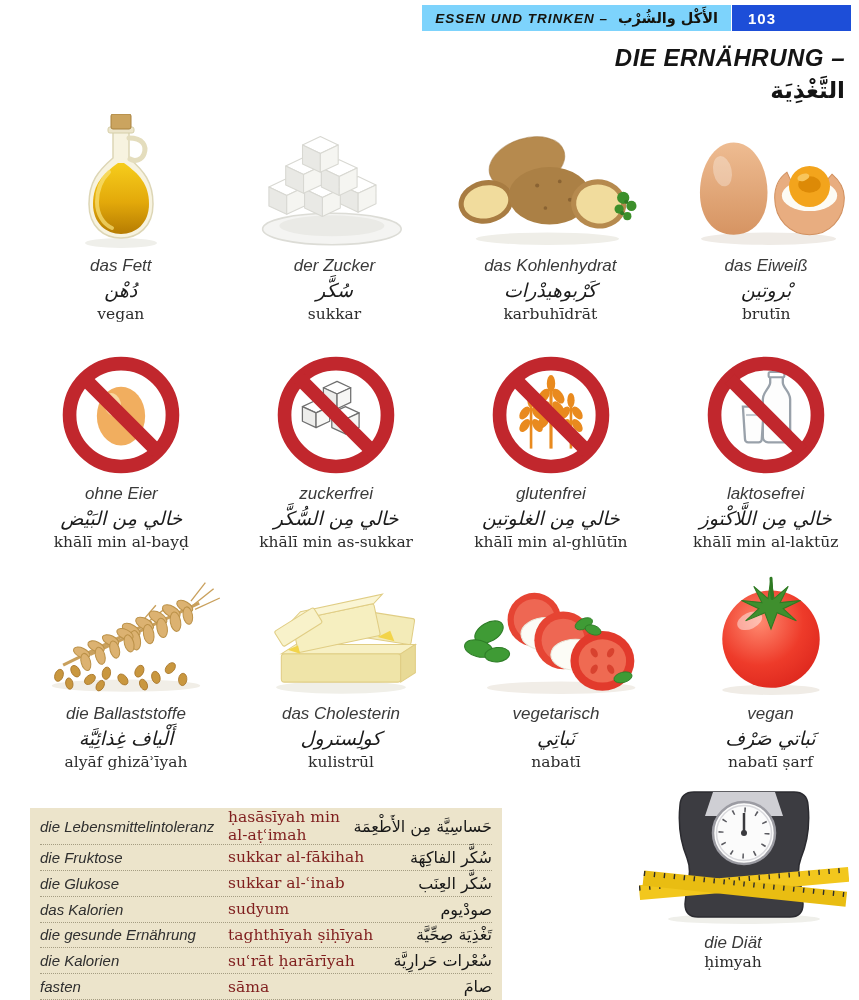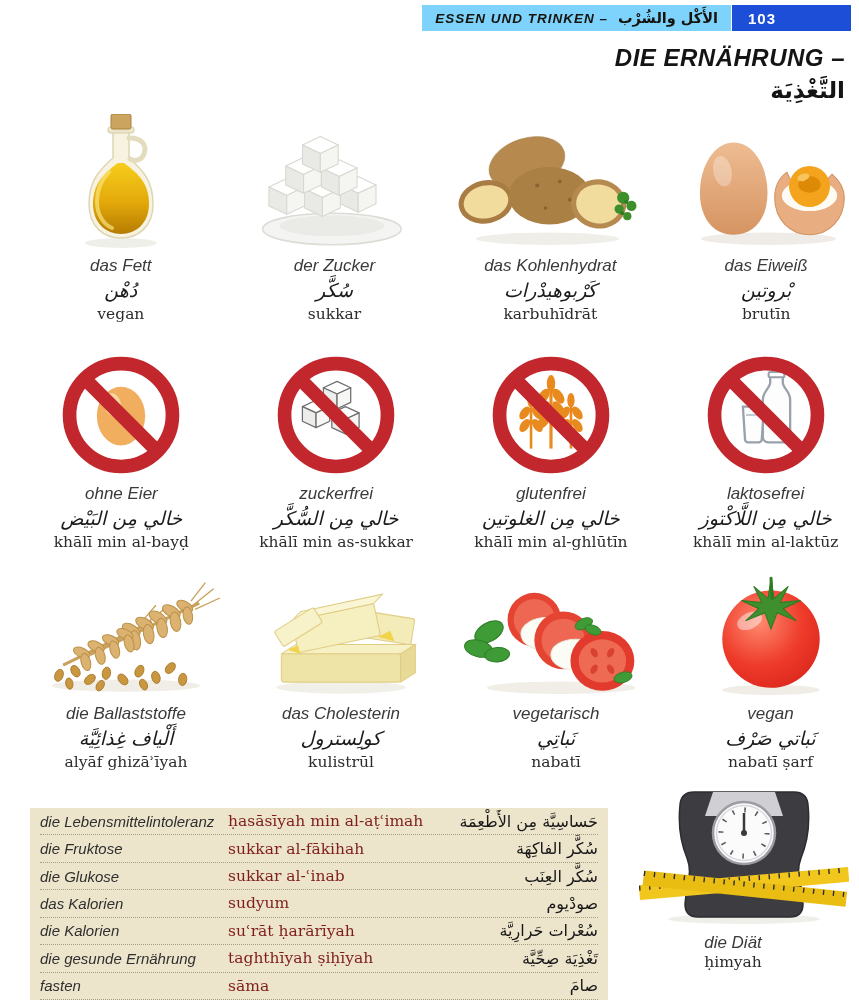--- a/index.html
+++ b/index.html
@@ -28,21 +28,21 @@
   .grid-row { position:absolute; left:0; width:859px; display:grid; grid-template-columns:repeat(4,1fr); }
   #row1 { top:108px; } #row2 { top:336px; } #row3 { top:556px; }
   .cell { display:flex; flex-direction:column; align-items:center;padding-left:28px; }
   .img { height:142px; display:flex; align-items:flex-end; justify-content:center; }
   .cap { margin-top:5px; text-align:center; max-width:212px; }
   .cap .de { font-style:italic; font-size:17px; color:#3a3a3a; line-height:1.25; }
   .cap .ar { font-family:"DejaVu Sans", sans-serif; font-size:19px; color:#1b1b1b; line-height:1.5; direction:rtl;font-style:italic; }
   .cap .tr { font-family:"DejaVu Serif", serif; font-size:15.5px; color:#2c2c2c; line-height:1.2; }
   
   .vtable {
-    position:absolute; left:30px; top:808px; width:578px; height:192px;
+    position:absolute; left:30px; top:808px; width:472px; height:192px;
     background:#ece4cb; padding:0 10px; display:grid; grid-template-rows:repeat(7,1fr);
   }
   .trow {
     display:grid; grid-template-columns:188px 1fr auto; align-items:center;
     border-bottom:1px dotted #a59d82;
   }
   .trow .tde { font-style:italic; font-size:15px; color:#2f2f2f; }
   .trow .ttr { font-family:"DejaVu Serif", serif; font-size:15.5px; color:#7f1d1d; }
   .trow .tar { font-family:"DejaVu Sans", sans-serif; font-size:16px; color:#171717; direction:rtl;text-align:right; }
   
@@ -475,28 +475,28 @@
     <span class="tde">die Glukose</span>
     <span class="ttr">sukkar al-ʿinab</span>
     <span class="tar" dir="rtl">سُكَّر العِنَب</span>
   </div>
   <div class="trow">
     <span class="tde">das Kalorien</span>
     <span class="ttr">sudyum</span>
     <span class="tar" dir="rtl">صودْيوم</span>
   </div>
   <div class="trow">
+    <span class="tde">die gesunde Ernährung</span>
+    <span class="ttr">taghthīyah ṣiḥīyah</span>
+    <span class="tar" dir="rtl">تَغْذِيَة صِحِّيَّة</span>
+  </div>
+  <div class="trow">
     <span class="tde">die Kalorien</span>
     <span class="ttr">suʿrāt ḥarārīyah</span>
     <span class="tar" dir="rtl">سُعْرات حَرارِيَّة</span>
-  </div>
-  <div class="trow">
-    <span class="tde">die gesunde Ernährung</span>
-    <span class="ttr">taghthīyah ṣiḥīyah</span>
-    <span class="tar" dir="rtl">تَغْذِيَة صِحِّيَّة</span>
   </div>
   <div class="trow">
     <span class="tde">fasten</span>
     <span class="ttr">sāma</span>
     <span class="tar" dir="rtl">صامَ</span>
   </div>
 </div>
 
 <div class="diet">
   <div>

